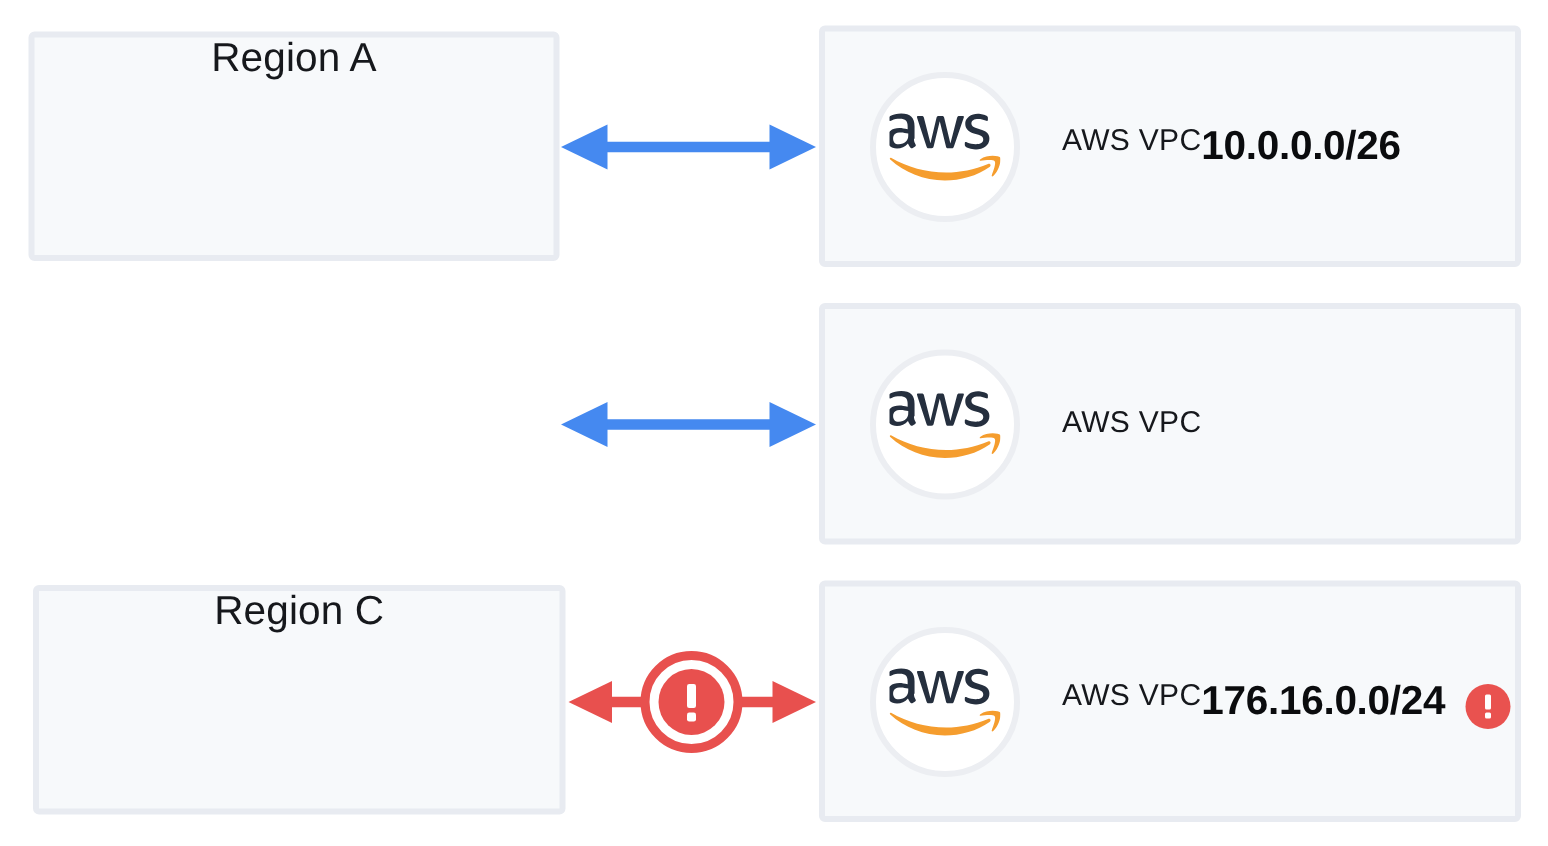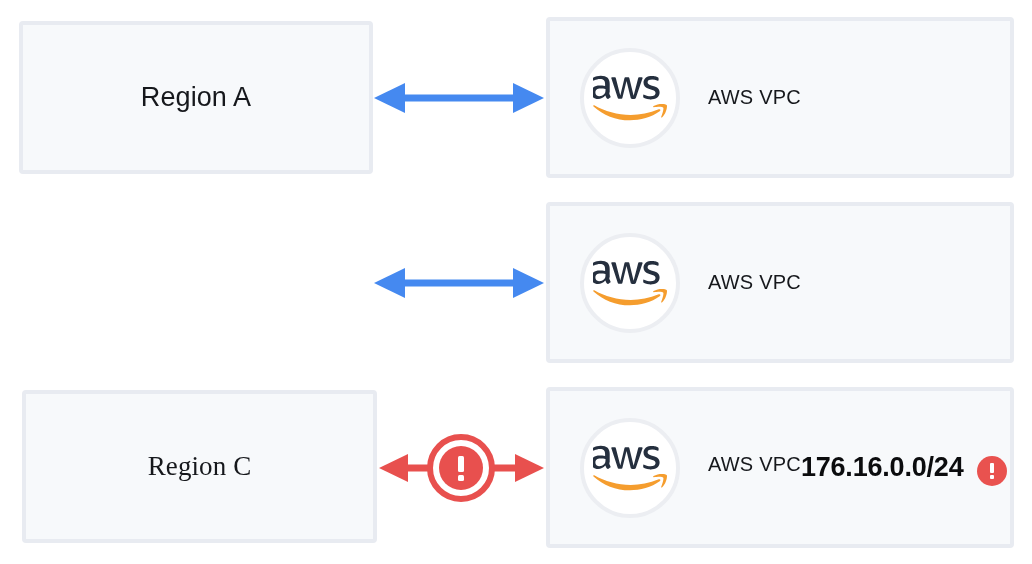--- a/index.html
+++ b/index.html
@@ -19,21 +19,21 @@
 
   
   .panel {
     position: absolute;
     background: #f7f9fb;
     border: 4px solid #e8ebf1;
     border-radius: 4px;
   }
   .region-box {
     display: flex;
-    align-items: center;
+    align-items: flex-start;
     justify-content: center;
   }
   .region-label {
     font-size: 27px;
     font-weight: 400;
     color: #16181c;
     letter-spacing: 0.1px;
     line-height: 1;
   }
 
@@ -190,20 +190,24 @@
           <path d="M16.3 17.5c0 .9.1 1.6.3 2.1.2.5.5 1.1.8 1.7.1.2.2.4.2.6 0 .3-.2.5-.5.7l-1.6 1.1c-.2.2-.5.2-.7.2-.3 0-.5-.1-.8-.4-.4-.4-.7-.8-.9-1.3-.3-.5-.5-1-.8-1.6-1.9 2.3-4.4 3.4-7.3 3.4-2.1 0-3.7-.6-5-1.8-1.2-1.2-1.8-2.8-1.8-4.8 0-2.1.7-3.8 2.3-5.1 1.5-1.3 3.6-1.9 6.1-1.9.9 0 1.7.1 2.6.2.9.1 1.9.3 2.9.5v-1.8c0-1.9-.4-3.2-1.2-4-.8-.8-2.2-1.2-4.1-1.2-.9 0-1.8.1-2.7.3-.9.2-1.8.5-2.7.9-.4.2-.7.3-.9.3-.2.1-.3.1-.4.1-.3 0-.5-.2-.5-.7v-1.2c0-.4 0-.7.2-.9.1-.2.4-.3.7-.5 1-.5 2-.9 3.3-1.2 1.3-.3 2.6-.5 4-.5 3.1 0 5.3.7 6.8 2.1 1.4 1.4 2.1 3.5 2.1 6.3v8.4h.1zm-10 3.7c.8 0 1.7-.2 2.6-.5.9-.3 1.7-.9 2.4-1.7.4-.5.7-1 .9-1.6.2-.6.3-1.4.3-2.3v-1.1c-.8-.2-1.6-.3-2.4-.4-.8-.1-1.7-.2-2.5-.2-1.8 0-3.1.3-3.9 1-.9.7-1.3 1.7-1.3 3 0 1.2.3 2.1.9 2.7.6.8 1.5 1.1 2.7 1.1h.3zm19.9 2.7c-.5 0-.8-.1-1-.3-.2-.2-.4-.5-.6-1.1L18.6 4.1c-.2-.6-.3-.9-.3-1.1 0-.4.2-.7.6-.7h2.5c.5 0 .9.1 1.1.3.2.2.4.5.5 1.1l4.3 16.8L31.3 3.7c.1-.6.3-.9.5-1.1.2-.2.6-.3 1.1-.3h2c.5 0 .9.1 1.1.3.2.2.4.5.5 1.1l4.1 17 4.4-17c.2-.6.3-.9.5-1.1.2-.2.6-.3 1.1-.3h2.3c.4 0 .7.2.7.7 0 .1 0 .3-.1.4 0 .2-.1.4-.2.6L43 22.5c-.2.6-.4.9-.6 1.1-.2.2-.6.3-1 .3h-2.2c-.5 0-.9-.1-1.1-.3-.2-.2-.4-.5-.5-1.1l-4.1-16.6-4 16.5c-.1.6-.3.9-.5 1.1-.2.2-.6.3-1.1.3h-2.2l.5.1zm31.8.7c-1.3 0-2.6-.2-3.9-.5-1.2-.3-2.2-.6-2.9-1-.4-.2-.7-.5-.8-.7-.1-.2-.2-.5-.2-.7v-1.3c0-.5.2-.8.6-.8.1 0 .3 0 .4.1.2.1.4.2.6.3.8.4 1.7.7 2.7.9 1 .2 2 .3 3 .3 1.6 0 2.8-.3 3.7-.8.9-.6 1.3-1.4 1.3-2.4 0-.7-.2-1.3-.7-1.8-.4-.5-1.3-.9-2.5-1.3l-3.6-1.1c-1.8-.6-3.1-1.4-4-2.6-.8-1.1-1.2-2.4-1.2-3.7 0-1.1.2-2 .7-2.8.5-.8 1.1-1.5 1.8-2.1.8-.6 1.6-1 2.7-1.3 1-.3 2.1-.4 3.2-.4.6 0 1.1 0 1.7.1.6.1 1.1.2 1.6.3.5.1 1 .2 1.4.4.5.2.8.3 1.1.5.3.2.6.4.7.6.1.2.2.5.2.9v1.2c0 .5-.2.8-.6.8-.2 0-.5-.1-1-.3-1.4-.6-3-1-4.8-1-1.4 0-2.6.2-3.4.7-.8.5-1.2 1.2-1.2 2.2 0 .7.3 1.3.8 1.8.5.5 1.4 1 2.8 1.4l3.5 1.1c1.8.6 3.1 1.4 3.8 2.4.8 1 1.1 2.2 1.1 3.5 0 1.1-.2 2.1-.7 3-.5.9-1.1 1.6-1.9 2.2-.8.6-1.8 1.1-2.9 1.4-1.2.3-2.4.5-3.7.5l.6.1z"></path>
         </g>
         <g fill="#f59d2e">
           <path d="M66.7 36.3c-8 5.9-19.7 9-29.8 9-14.1 0-26.8-5.2-36.4-13.9-.8-.7-.1-1.6.8-1.1 10.4 6 23.2 9.7 36.5 9.7 9 0 18.8-1.9 27.9-5.7 1.3-.6 2.5.9 1 2z"></path>
           <path d="M70.1 32.5c-1-1.3-6.8-.6-9.3-.3-.8.1-.9-.6-.2-1.1 4.6-3.2 12.2-2.3 13.1-1.2.9 1.1-.2 8.7-4.5 12.4-.7.6-1.3.3-1-.5 1-2.6 3-8.1 1.9-9.3z"></path>
         </g>
       </svg>
     </div>
     <div class="vpc-text">
       <span class="vpc-title">AWS VPC</span>
+      <div class="vpc-cidr-row">
+        <span class="vpc-cidr">10.0.0.0/26</span>
+
+      </div>
     </div>
   </div>
 
 
   <div class="connector" style="left:372px; top:263px; width:174px; height:40px;">
     <svg width="174" height="40" viewBox="0 0 174 40">
       <rect x="29" y="16.5" width="116" height="7" fill="#4589f0"></rect>
       <polygon points="2,20 33,5 33,35" fill="#4589f0"></polygon>
       <polygon points="172,20 141,5 141,35" fill="#4589f0"></polygon>
     </svg>
@@ -219,21 +223,21 @@
           <path d="M66.7 36.3c-8 5.9-19.7 9-29.8 9-14.1 0-26.8-5.2-36.4-13.9-.8-.7-.1-1.6.8-1.1 10.4 6 23.2 9.7 36.5 9.7 9 0 18.8-1.9 27.9-5.7 1.3-.6 2.5.9 1 2z"></path>
           <path d="M70.1 32.5c-1-1.3-6.8-.6-9.3-.3-.8.1-.9-.6-.2-1.1 4.6-3.2 12.2-2.3 13.1-1.2.9 1.1-.2 8.7-4.5 12.4-.7.6-1.3.3-1-.5 1-2.6 3-8.1 1.9-9.3z"></path>
         </g>
       </svg>
     </div>
     <div class="vpc-text">
       <span class="vpc-title">AWS VPC</span>
     </div>
   </div>
 
-  <div class="panel region-box" style="left:22px; top:390px; width:355px; height:153px;font-family:Liberation Serif, serif;">
+  <div class="panel region-box" style="left:22px; top:390px; width:355px; height:153px;">
     <span class="region-label">Region C</span>
   </div>
 
   <div class="connector" style="left:377px; top:448px; width:169px; height:40px;">
     <svg width="169" height="40" viewBox="0 0 169 40">
       <rect x="24" y="16.5" width="121" height="7" fill="#e8504e"></rect>
       <polygon points="2,20 31,6 31,34" fill="#e8504e"></polygon>
       <polygon points="167,20 138,6 138,34" fill="#e8504e"></polygon>
     </svg>
   </div>

